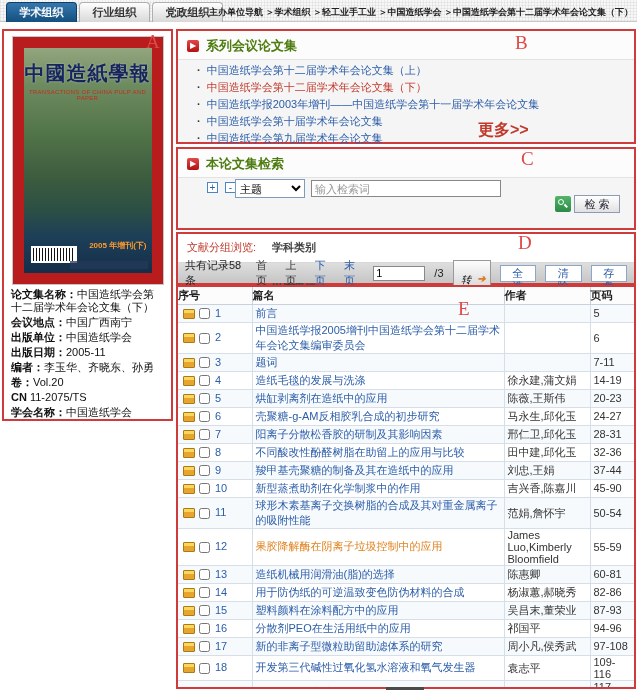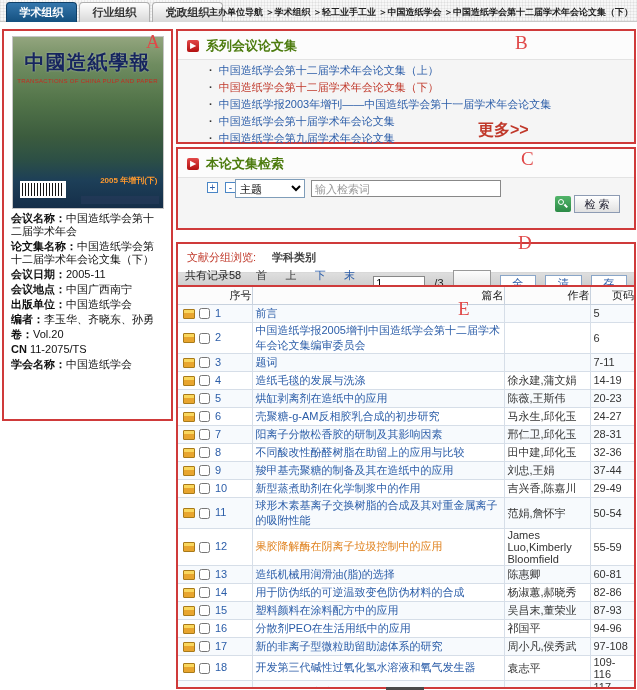--- a/index.html
+++ b/index.html
@@ -31,22 +31,22 @@
   }
   
   .rbox { position:absolute; border:2px solid #cf3a3a; background:#fff; }
   .anno {
     position:absolute; font-family:"Liberation Serif","DejaVu Serif",serif;
     font-size:19px; color:#e04848; z-index:30; pointer-events:none;
   }
   
   .boxA { left:2px; top:29px; width:171px; height:392px; }
   .cover-frame {
-    margin:5px auto 3px; width:152px; height:173px;
-    background:#b91c1c; border:1px solid #c6c6c6; padding:0;
+    margin:5px auto 3px; width:152px; height:249px;
+    background:#b91c1c; border:1px solid #c6c6c6; padding:11px;
   }
   .cover {
     position:relative; width:100%; height:100%; overflow:hidden;
     background:linear-gradient(180deg,#93a57e 0%,#6f8c60 16%,#527449 38%,#3c5c3e 58%,#2c4f45 72%,#1d3f58 84%,#152e49 100%);
   }
   .cover-title {
     margin-top:12px; text-align:center; font-family:"Liberation Serif","DejaVu Serif",serif;
     font-size:20px; font-weight:bold; color:#16255e; letter-spacing:1px;
     text-shadow:0 0 2px rgba(255,255,255,.45);
   }
@@ -68,21 +68,21 @@
   }
   .arrow-icon {
     width:12px; height:12px; flex:0 0 12px; border-radius:2px;
     background:linear-gradient(#e24848,#b31111); color:#fff;
     font-size:8px; line-height:12px; text-align:center;
   }
   .sec-title { font-size:13px; font-weight:bold; color:#4d7c0f; }
   
   .boxB { left:176px; top:29px; width:460px; height:115px; }
   .series-list { list-style:none; margin:3px 0 0; padding:0 0 0 15px; font-size:11px; }
-  .series-list li { margin:4px 16px; line-height:13px; }
+  .series-list li { margin:4px 4px; line-height:13px; }
   .series-list li::before { content:"·"; font-weight:bold; color:#333; margin-right:6px; }
   .s-item { color:#2b5da8; text-decoration:none; cursor:pointer; }
   li.s-current .s-item { color:#c0392b; }
   .more-link {
     position:absolute; left:300px; top:89px; font-size:16px; font-weight:bold;
     color:#c0392b; text-decoration:none; cursor:pointer;
   }
   
   .boxC { left:176px; top:147px; width:460px; height:83px; }
   .pm { position:absolute; left:29px; top:33px; display:flex; gap:7px; }
@@ -100,21 +100,21 @@
     background:linear-gradient(#52b56a,#2c8a46); }
   .mag-icon .lens { position:absolute; left:3px; top:3px; width:6px; height:6px;
     border:1.5px solid #fff; border-radius:50%; }
   .mag-icon .handle { position:absolute; left:9px; top:9px; width:4px; height:1.5px;
     background:#fff; transform:rotate(45deg); }
   .search-btn {
     height:18px; min-width:46px; padding:0 8px; font-size:11px; color:#223;
     background:linear-gradient(#ffffff,#e1e1e1); border:1px solid #8d9bb3; cursor:pointer;
   }
   
-  .boxD { left:176px; top:242px; width:460px; height:53px; }
+  .boxD { left:176px; top:232px; width:460px; height:53px; }
   .group-row { position:absolute; left:9px; top:6px; display:flex; gap:16px; font-size:11px; white-space:nowrap; }
   .group-label { color:#c0392b; }
   .g-link { color:#444; font-weight:bold; text-decoration:none; cursor:pointer; }
   .pagebar {
     position:absolute; left:0; bottom:0; width:100%; height:21px;
     background:linear-gradient(#dedede,#c5c5c5); border-top:1px solid #d8d8d8;
     display:flex; align-items:center; gap:9px; padding:0 7px; font-size:11px; color:#222;
   }
   .pg-total { }
   .pg-link { text-decoration:none; cursor:pointer; color:#2b5da8; }
@@ -124,21 +124,21 @@
     background:linear-gradient(#fdfdfd,#dcdcdc); border:1px solid #999; cursor:pointer;font-style:italic; }
   .go-arrow { color:#e07b1f; font-weight:bold; }
   .right-btns { margin-left:auto; display:flex; gap:9px; }
   .sel-btn { background:#fff; border:1px solid #8aa6c8; color:#2b5da8; font-size:11px;
     padding:1px 8px; height:17px; line-height:13px; cursor:pointer; }
   
   .boxE { left:176px; top:285px; width:460px; height:404px; overflow:hidden; }
   table.papers { width:100%; border-collapse:collapse; table-layout:fixed; font-size:11px; }
   table.papers th {
     height:17px; background:#fcfcfc; border:1px solid #c8d2de; border-top:none;
-    font-weight:normal; color:#222; text-align:right; padding:0;
+    font-weight:bold; color:#222; text-align:left; padding:0;
   }
   table.papers td { border:1px solid #d6dee8; height:18px; padding:0 3px; color:#333; overflow:hidden; }
   table.papers tbody tr:nth-child(odd) { background:#f7fafd; }
   table.papers th:first-child, table.papers td:first-child { border-left:none; }
   table.papers th:last-child, table.papers td:last-child { border-right:none; }
   .c-no { white-space:nowrap; padding-left:5px !important; }
   .folder-icon {
     display:inline-block; vertical-align:middle; width:12px; height:10px; border-radius:1px;
     background:linear-gradient(#f9d65c 0 40%, #e8a52e 40% 100%); border:1px solid #a87a1a; cursor:pointer;
   }
@@ -167,30 +167,29 @@
     <div class="cover">
       <div class="cover-title">中國造紙學報</div>
       <div class="cover-sub">TRANSACTIONS OF CHINA PULP AND PAPER</div>
       <div class="barcode"></div>
       <div class="cover-issue">2005 年增刊(下)</div>
       <div class="cover-banner"></div>
     </div>
   </div>
   <ul class="info">
 
-      <li class="info-line"><b>会议名称：</b><span>中国造纸学会第十二届学术年会</span></li>
 
       <li class="info-line"><b>论文集名称：</b><span>中国造纸学会第十二届学术年会论文集（下）</span></li>
 
-      <li class="info-line"><b>会议日期：</b><span>2005-11</span></li>
 
       <li class="info-line"><b>会议地点：</b><span>中国广西南宁</span></li>
 
       <li class="info-line"><b>出版单位：</b><span>中国造纸学会</span></li>
 
+      <li class="info-line"><b>出版日期：</b><span>2005-11</span></li>
 
       <li class="info-line"><b>编者：</b><span>李玉华、齐晓东、孙勇</span></li>
 
       <li class="info-line"><b>卷：</b><span>Vol.20</span></li>
 
 
       <li class="info-line"><b>CN </b><span>11-2075/TS</span></li>
 
       <li class="info-line"><b>学会名称：</b><span>中国造纸学会</span></li>
     </ul>
@@ -348,21 +347,21 @@
           <td class="c-no"><span class="folder-icon"></span><input type="checkbox" class="cb" style=""><a class="no-link">9</a></td>
           <td class="c-title"><a class="t-link">羧甲基壳聚糖的制备及其在造纸中的应用</a></td>
           <td class="c-auth">刘忠,王娟</td>
           <td class="c-page">37-44</td>
         </tr>
 
         <tr>
           <td class="c-no"><span class="folder-icon"></span><input type="checkbox" class="cb" style=""><a class="no-link">10</a></td>
           <td class="c-title"><a class="t-link">新型蒸煮助剂在化学制浆中的作用</a></td>
           <td class="c-auth">吉兴香,陈嘉川</td>
-          <td class="c-page">29-49</td>
+          <td class="c-page">45-90</td>
         </tr>
 
         <tr>
           <td class="c-no"><span class="folder-icon"></span><input type="checkbox" class="cb" style=""><a class="no-link">11</a></td>
           <td class="c-title"><a class="t-link">球形木素基离子交换树脂的合成及其对重金属离子的吸附性能</a></td>
           <td class="c-auth">范娟,詹怀宇</td>
           <td class="c-page">50-54</td>
         </tr>
 
         <tr class="hl">

